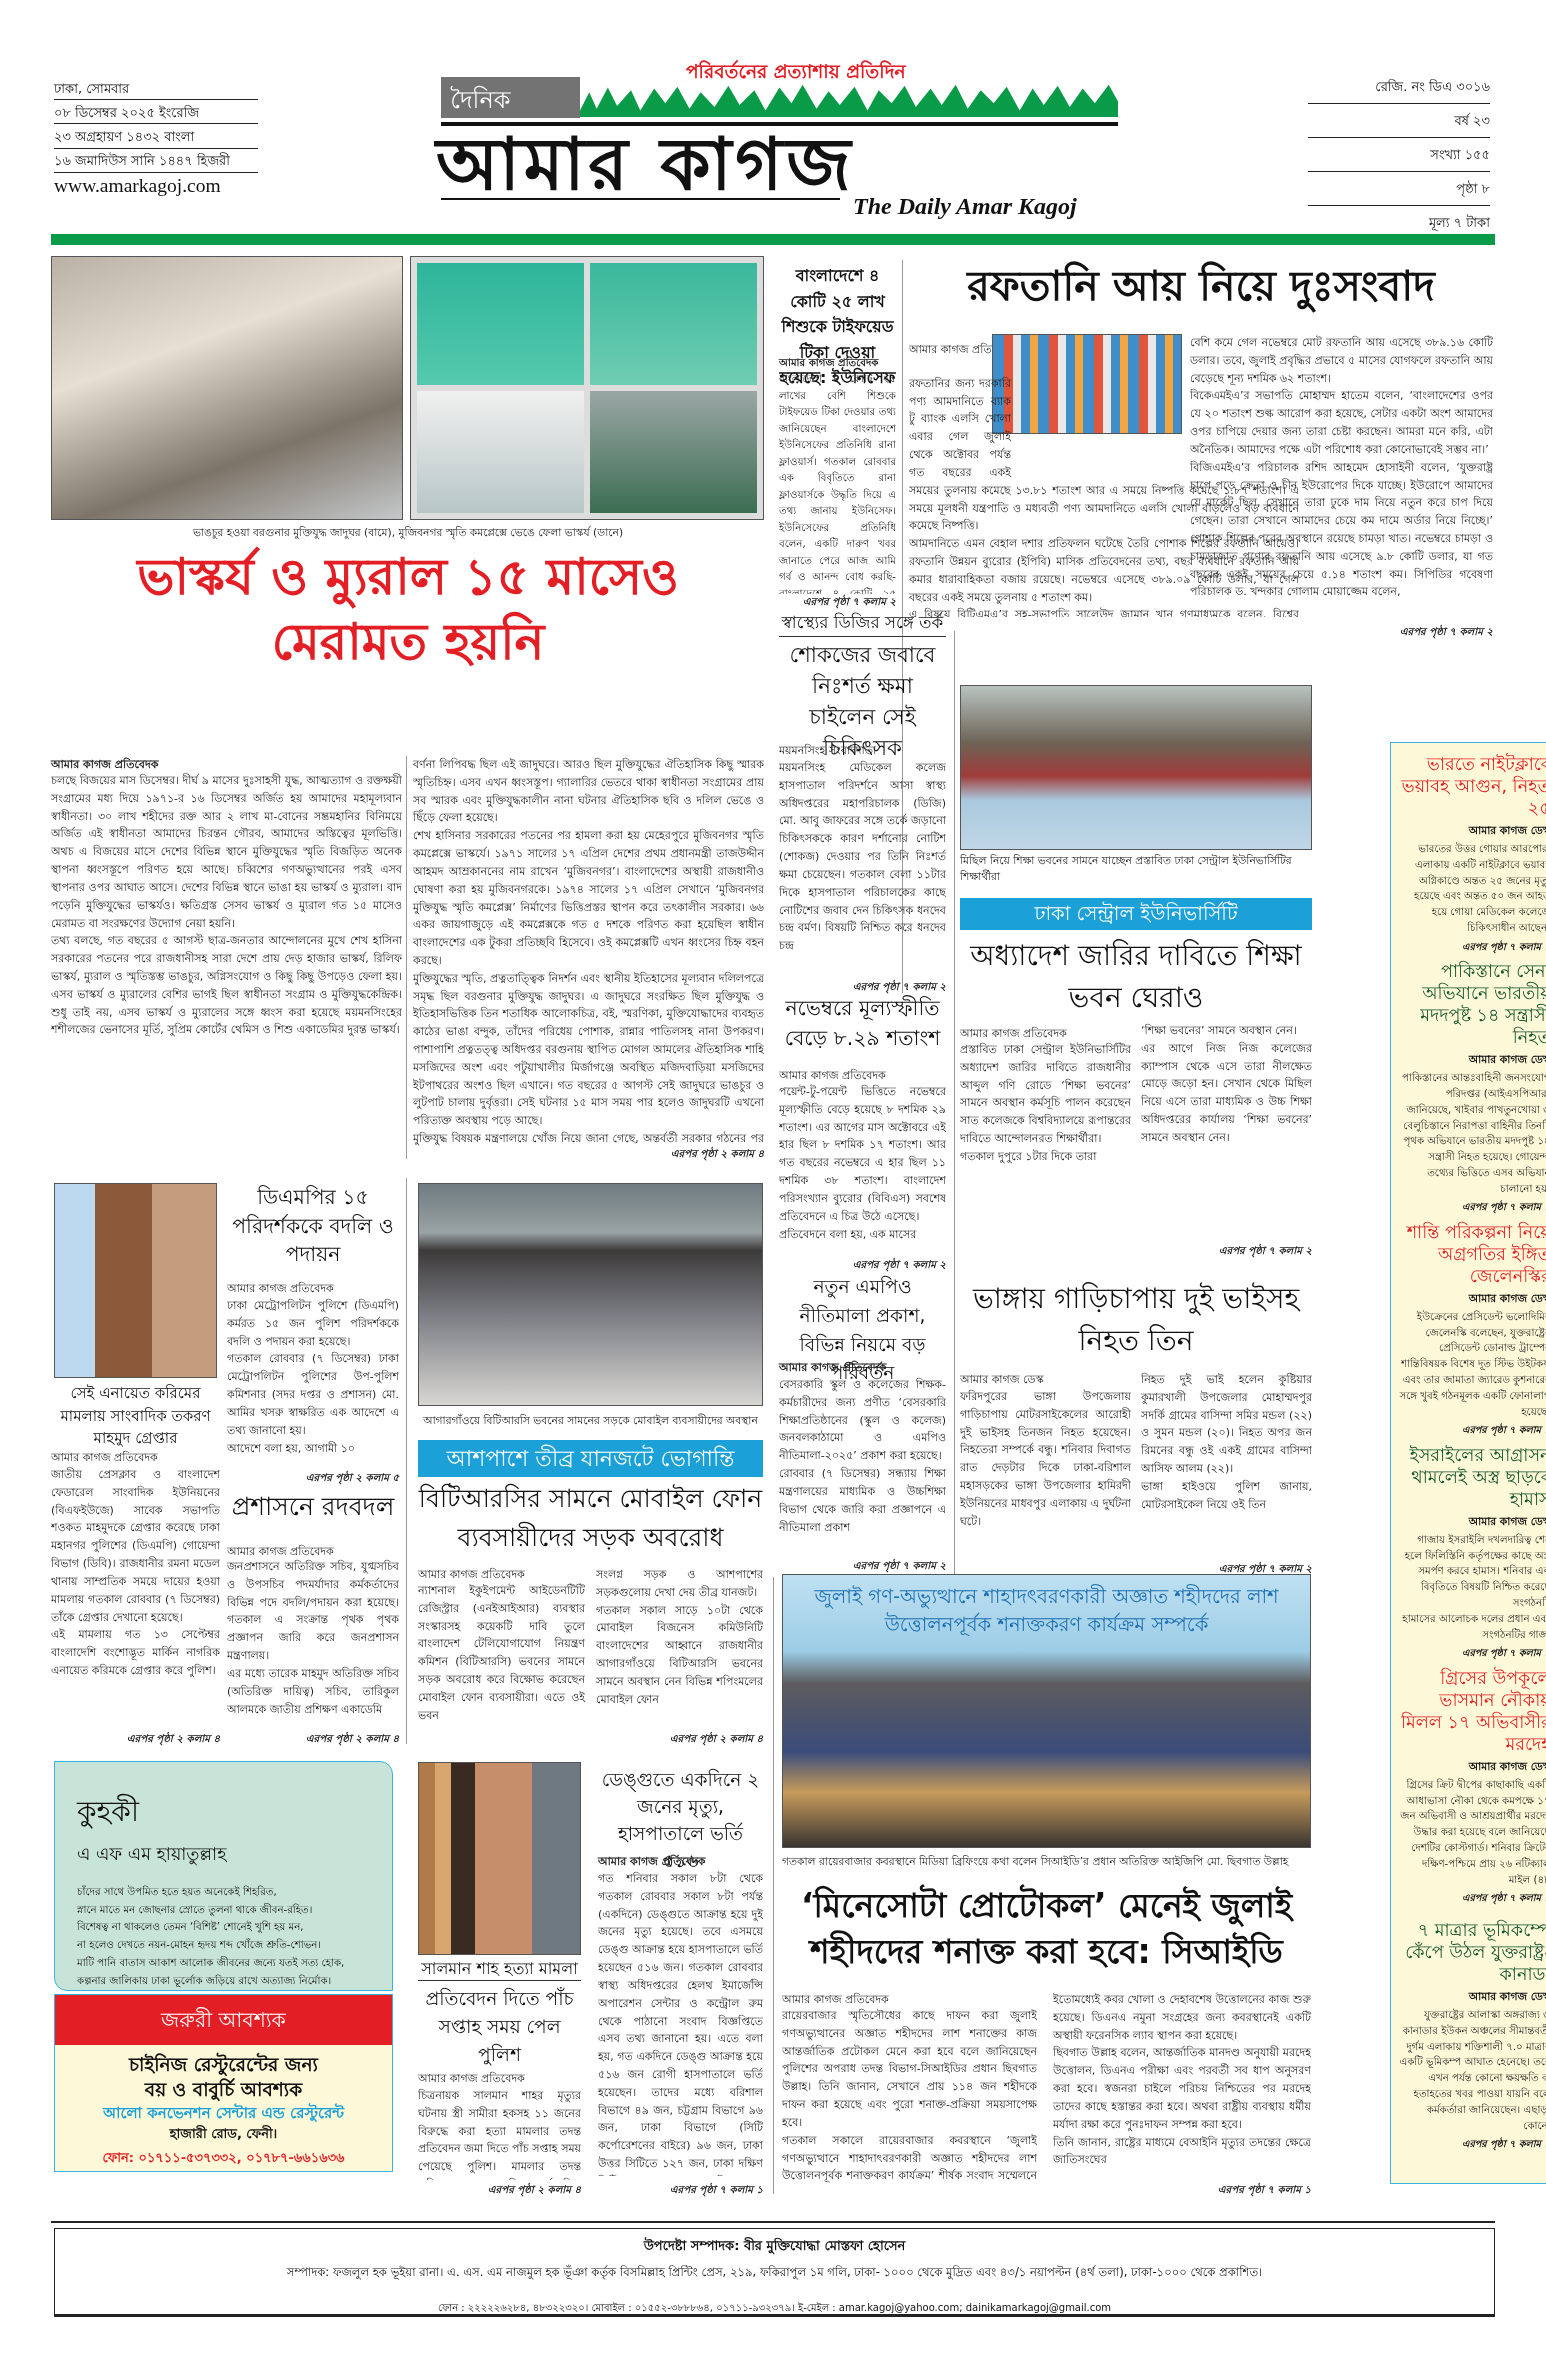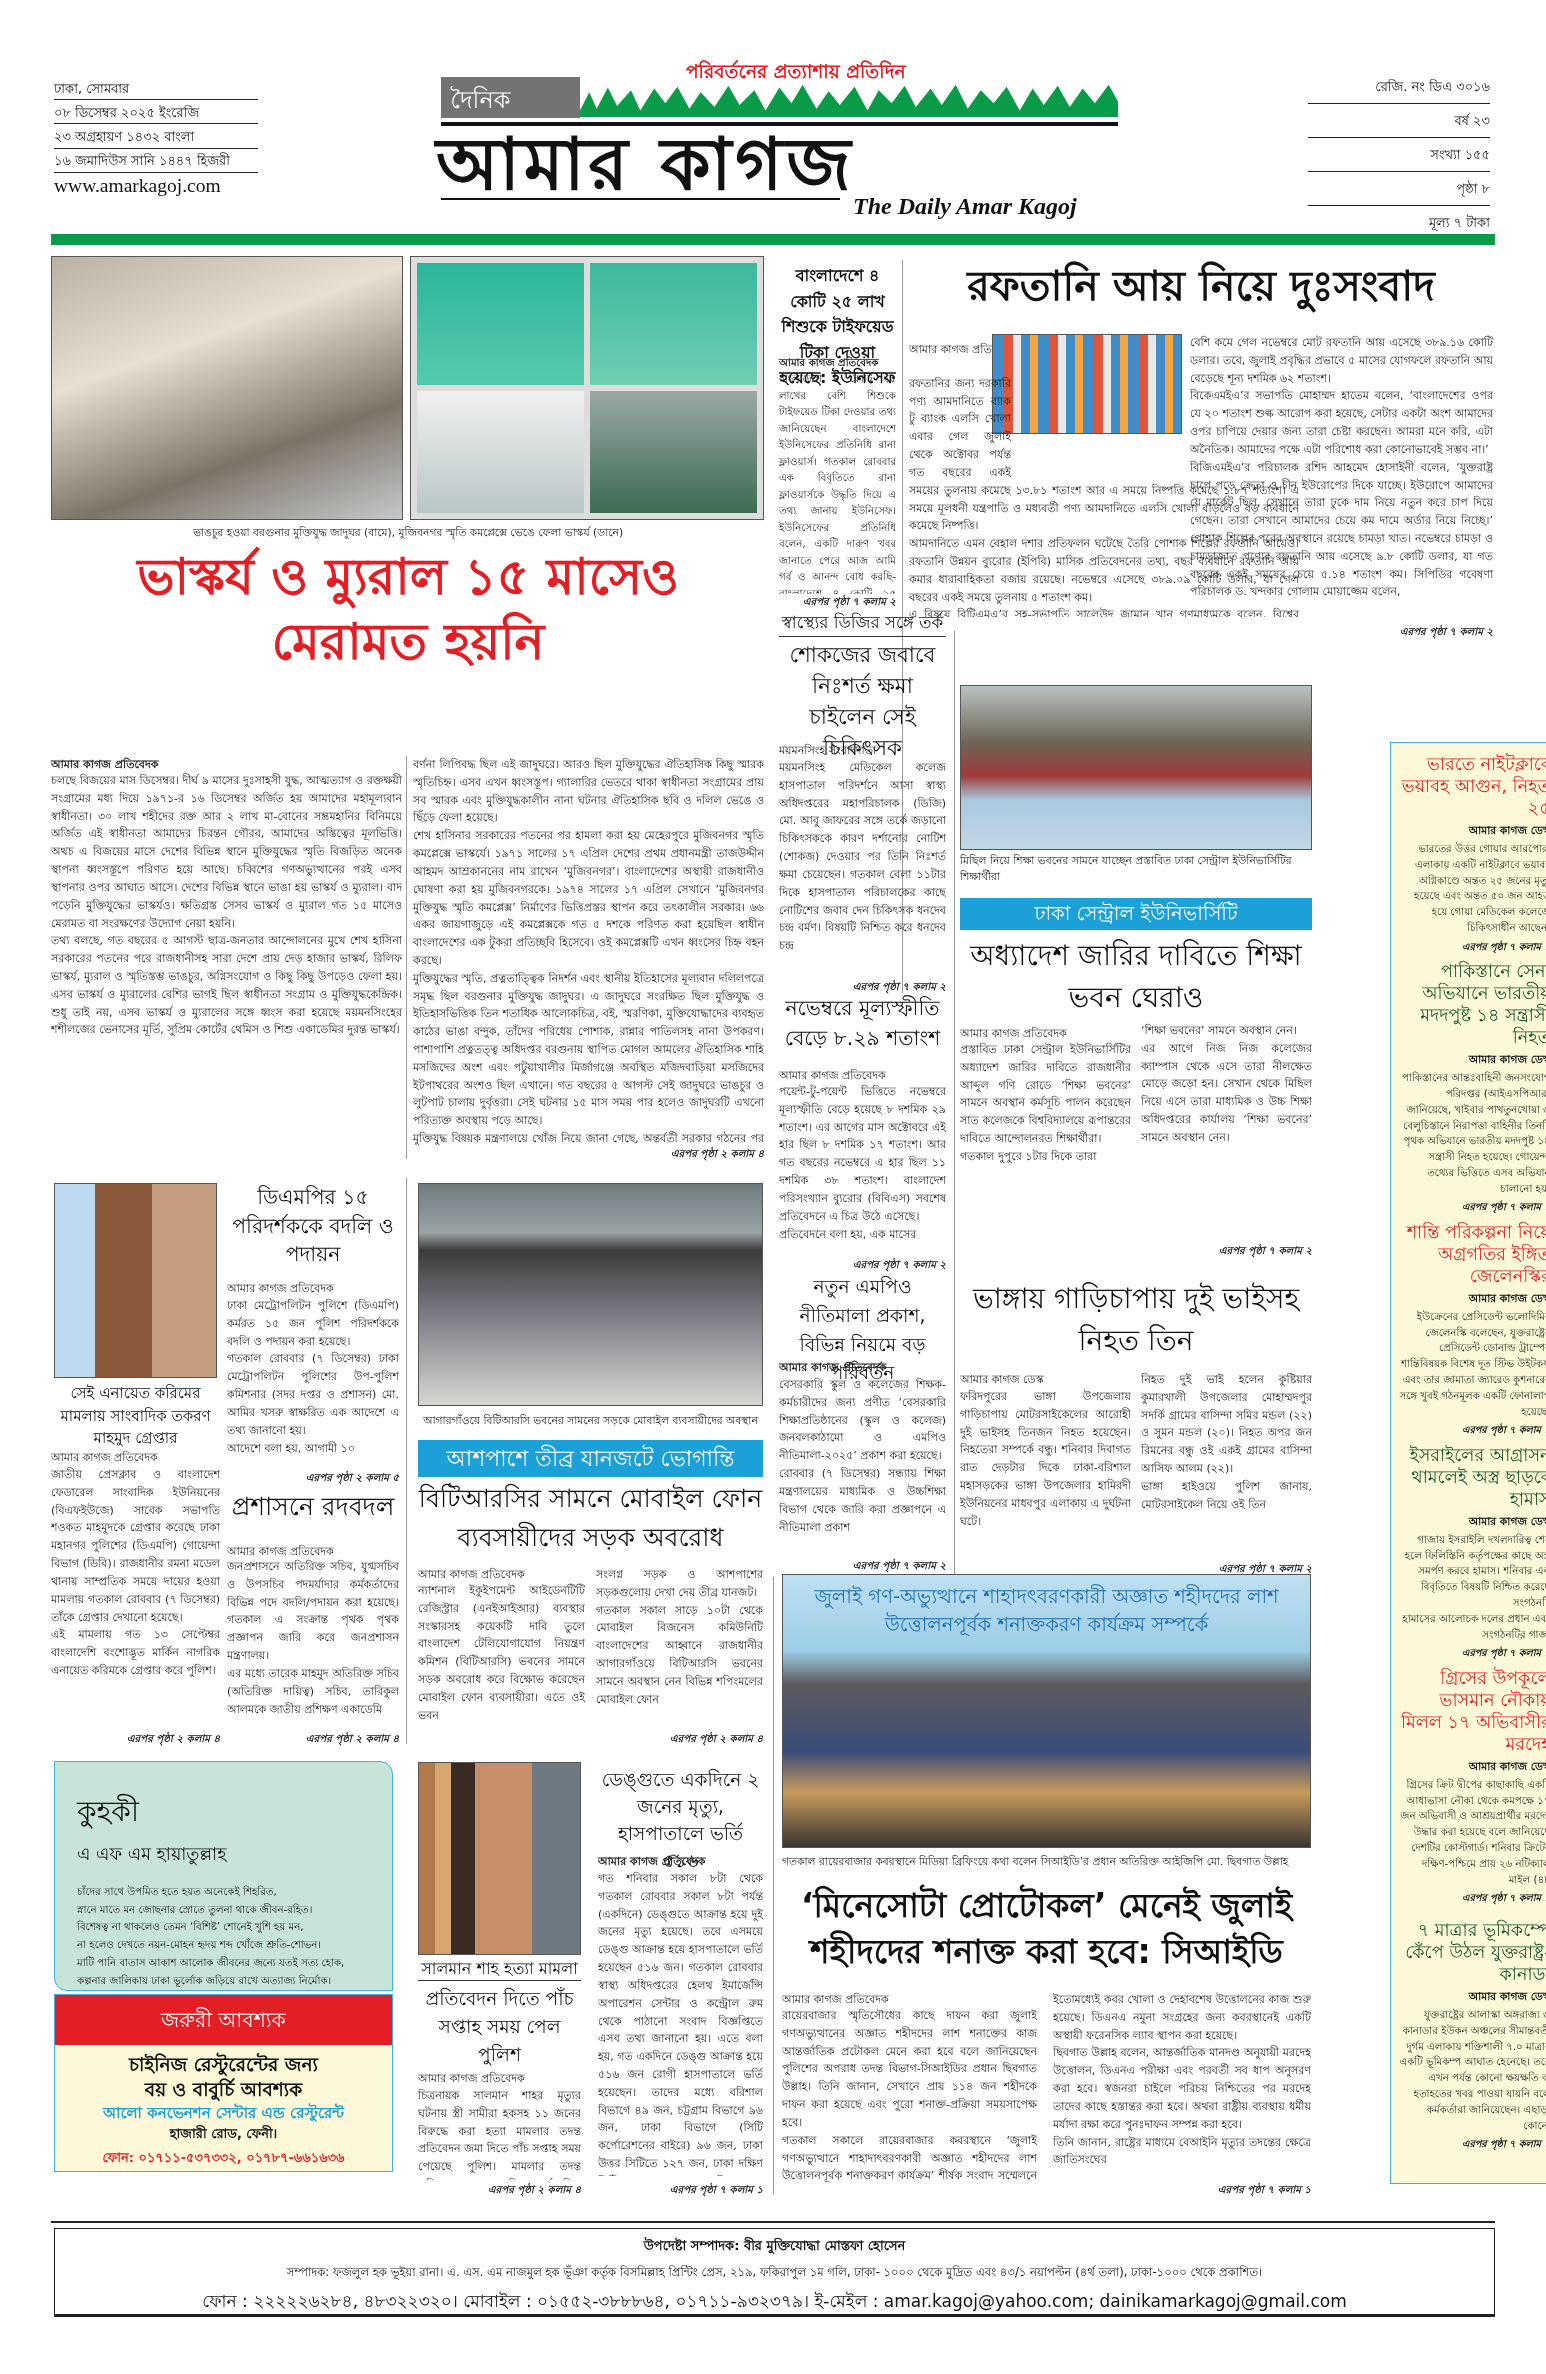--- a/index.html
+++ b/index.html
@@ -267,15 +267,15 @@
   <div style="font-size:18.6px;font-weight:bold;line-height:1.35">বয় ও বাবুর্চি আবশ্যক</div>
   <div style="font-size:15px;color:#1ba1d8;font-weight:bold;line-height:1.4">আলো কনভেনশন সেন্টার এন্ড রেস্টুরেন্ট</div>
   <div style="font-size:13px;font-weight:bold">হাজারী রোড, ফেনী।</div>
   <div style="font-size:13px;font-weight:bold;color:#e31e24;margin-top:3.7px">ফোন: ০১৭১১-৫৩৭৩৩২, ০১৭৮৭-৬৬১৬৩৬</div>
 </div>
 
 <div class="abs" style="left:51px;top:2221px;width:1444px;height:1.9px;background:#222"></div>
 <div class="abs footer">
   <div style="font-weight:bold;font-size:13px;margin-top:7.4px">উপদেষ্টা সম্পাদক: বীর মুক্তিযোদ্ধা মোস্তফা হোসেন</div>
   <div style="margin-top:6.5px;font-size:11.6px">সম্পাদক: ফজলুল হক ভূইয়া রানা। এ. এস. এম নাজমুল হক ভূঁঞা কর্তৃক বিসমিল্লাহ প্রিন্টিং প্রেস, ২১৯, ফকিরাপুল ১ম গলি, ঢাকা- ১০০০ থেকে মুদ্রিত এবং ৪৩/১ নয়াপল্টন (৪র্থ তলা), ঢাকা-১০০০ থেকে প্রকাশিত।</div>
-  <div style="margin-top:5px;font-size:17px">ফোন : ২২২২২৬২৮৪, ৪৮৩২২৩২০। মোবাইল : ০১৫৫২-৩৮৮৮৬৪, ০১৭১১-৯৩২৩৭৯। ই-মেইল : amar.kagoj@yahoo.com; dainikamarkagoj@gmail.com</div>
+  <div style="margin-top:17px;font-size:10px">ফোন : ২২২২২৬২৮৪, ৪৮৩২২৩২০। মোবাইল : ০১৫৫২-৩৮৮৮৬৪, ০১৭১১-৯৩২৩৭৯। ই-মেইল : amar.kagoj@yahoo.com; dainikamarkagoj@gmail.com</div>
 </div>
 
 
 </body></html>

